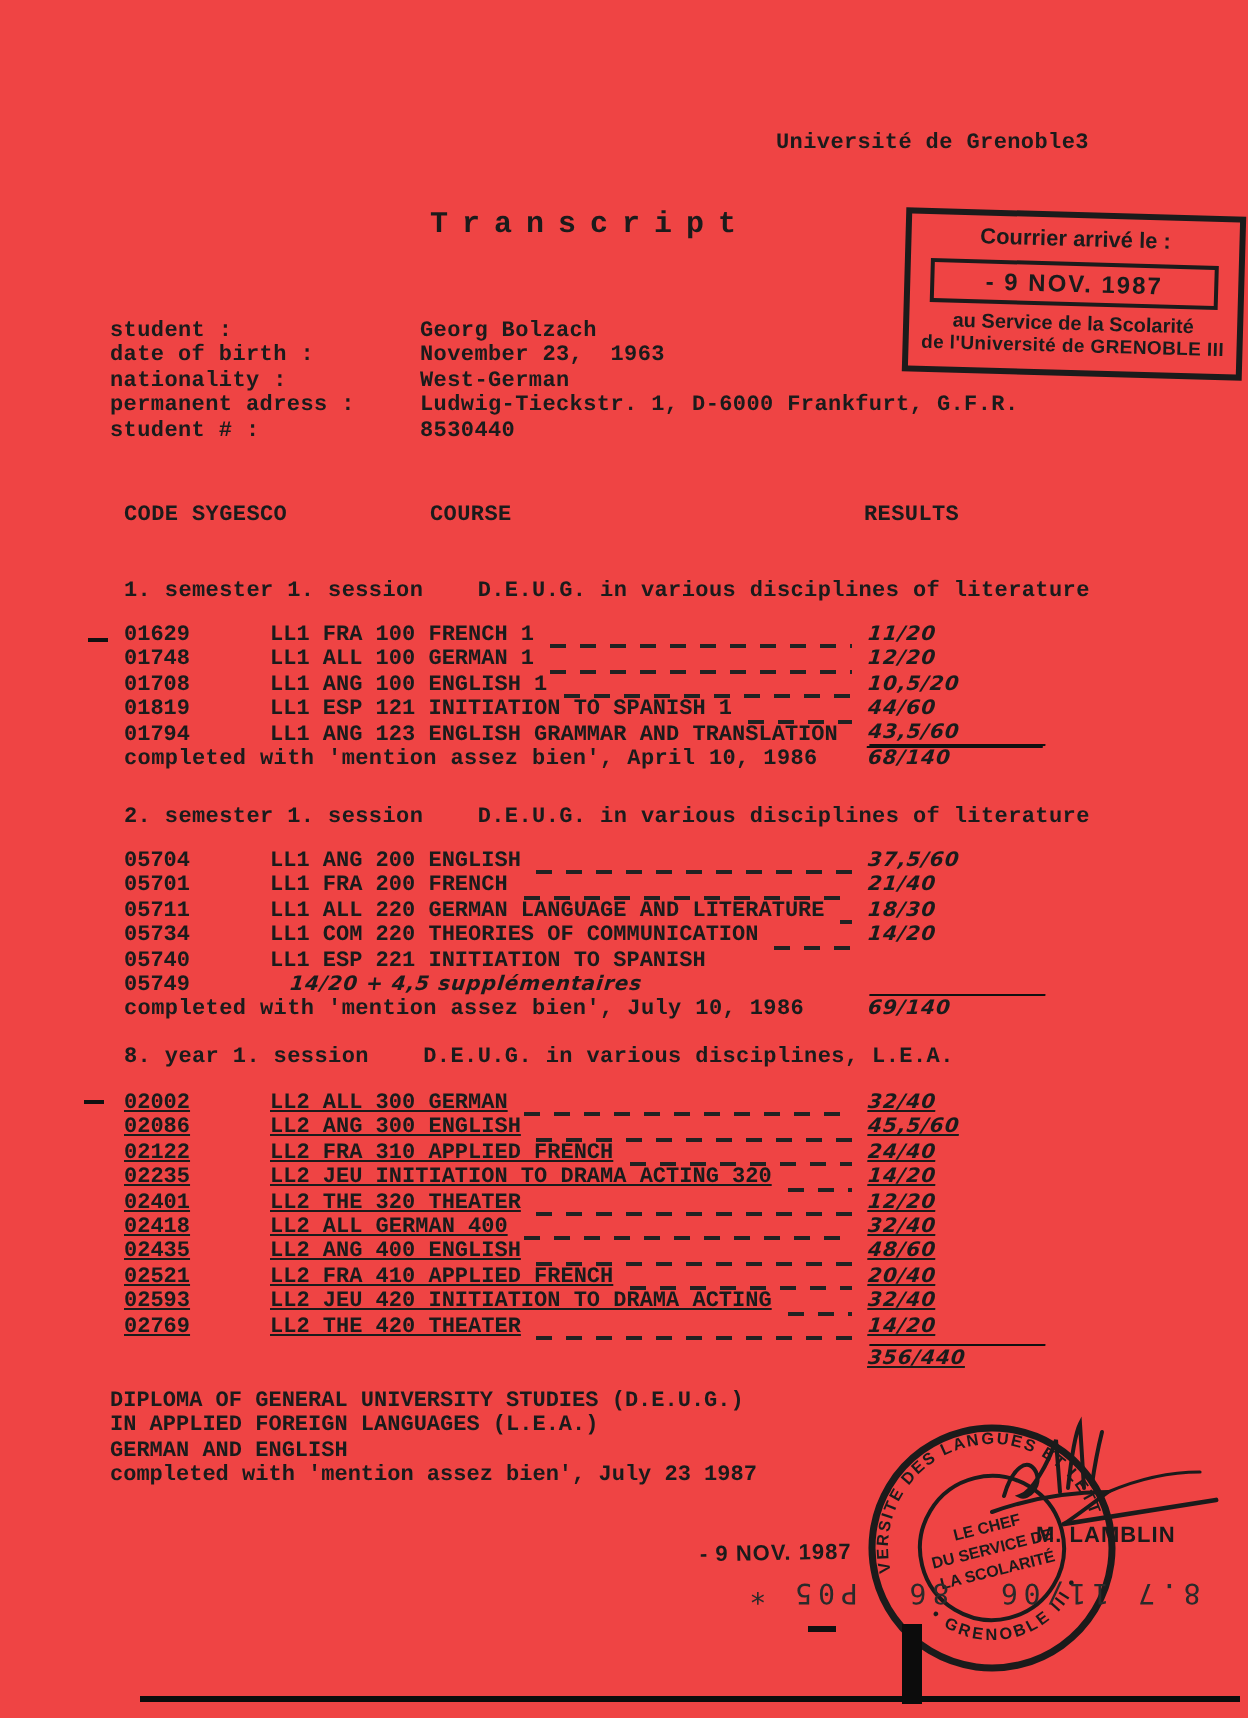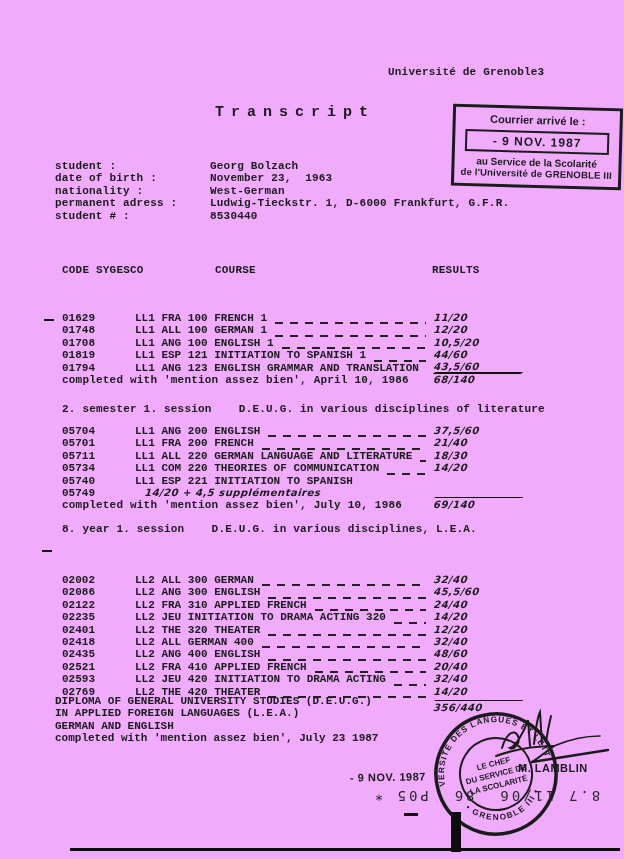--- a/index.html
+++ b/index.html
@@ -1,18 +1,18 @@
 <!DOCTYPE html>
 <html><head>
 <meta charset="utf-8">
 <style>
   html,body{margin:0;padding:0;background:#e8e8e8;}
   .page{
     position:relative;width:624px;height:859px;margin:0 auto;
-    background:#f0abfc;overflow:hidden;
+    background:#ef4444;overflow:hidden;
     font-family:"Liberation Mono","DejaVu Sans Mono",monospace;
     color:#1b1b1b;font-weight:700;font-size:11px;
   }
   .abs{position:absolute;}
   .typed{white-space:pre;letter-spacing:0.2px;}
   
   .institution{left:388px;top:66px;font-size:11px;}
   .doc-title{left:0;top:104px;width:540px;text-align:center;
     font-size:15px;letter-spacing:7px;font-weight:700;padding-left:25px;}
   
@@ -98,26 +98,27 @@
     <div class="srow">
       <span class="slabel typed">permanent adress :</span>
       <span class="typed">Ludwig-Tieckstr. 1, D-6000 Frankfurt, G.F.R.</span>
     </div>
     <div class="srow">
       <span class="slabel typed">student # :</span>
       <span class="typed">8530440</span>
     </div>
   </div>
 
-  <div class="abs thead" style="top:264px;left:0;width:500px;height:13px;">
+  <div class="abs thead" style="top:252px;left:0;width:500px;height:13px;">
     <span class="col-code typed">CODE SYGESCO</span>
     <span class="col-course typed">COURSE</span>
     <span class="col-results typed">RESULTS</span>
   </div>
 
+  <div class="abs typed sec-title" style="top:290px;">1. semester 1. session    D.E.U.G. in various disciplines of literature</div>
 
   <div class="abs rows" style="top:312px;">
     <div class="trow">
       <span class="code">01629</span>
       <span class="course">LL1 FRA 100 FRENCH 1</span>
       <span class="leader"></span>
       <span class="grade hand">11/20</span>
     </div>
     <div class="trow">
       <span class="code">01748</span>
@@ -187,21 +188,21 @@
     </div>
     <div class="trow">
       <span class="typed">completed with 'mention assez bien', July 10, 1986</span>
       <span class="spacer"></span>
       <span class="grade hand total">69/140</span>
     </div>
   </div>
 
   <div class="abs typed sec-title" style="top:523px;">8. year 1. session    D.E.U.G. in various disciplines, L.E.A.</div>
 
-  <div class="abs rows" style="top:574px;">
+  <div class="abs rows" style="top:546px;text-decoration:underline;">
     <div class="trow">
       <span class="code">02002</span>
       <span class="course">LL2 ALL 300 GERMAN</span>
       <span class="leader"></span>
       <span class="grade hand">32/40</span>
     </div>
     <div class="trow">
       <span class="code">02086</span>
       <span class="course">LL2 ANG 300 ENGLISH</span>
       <span class="leader"></span>

